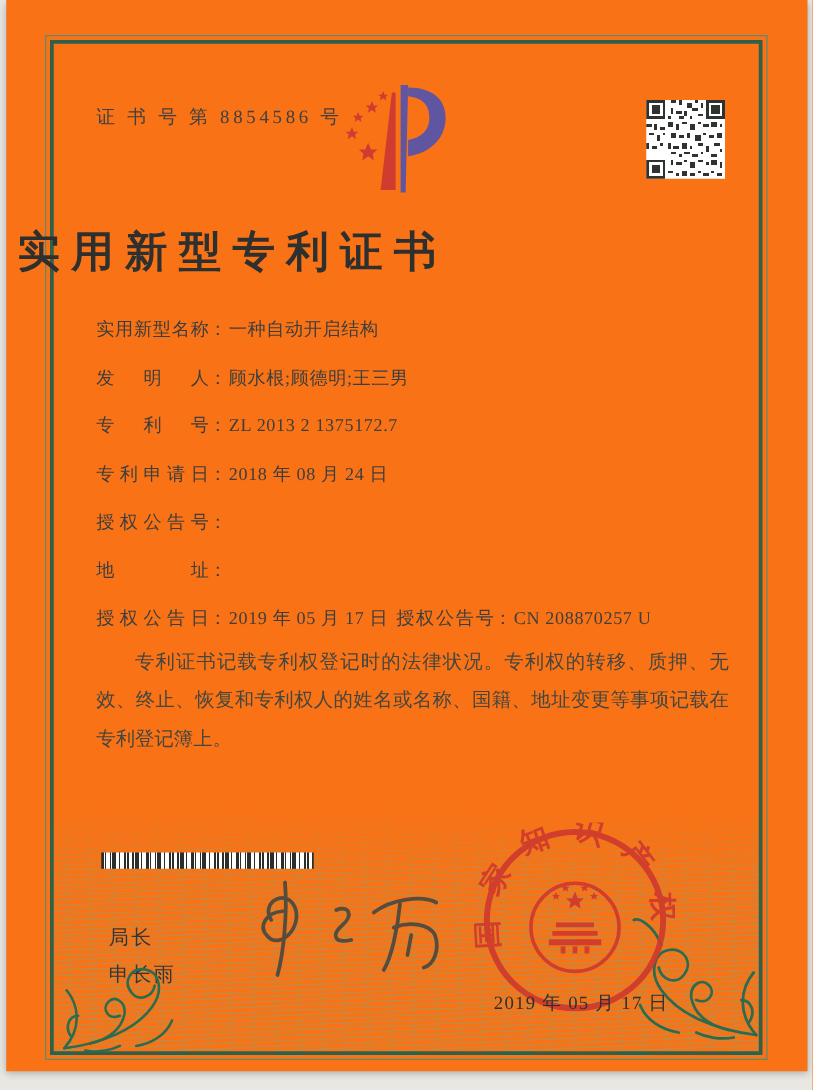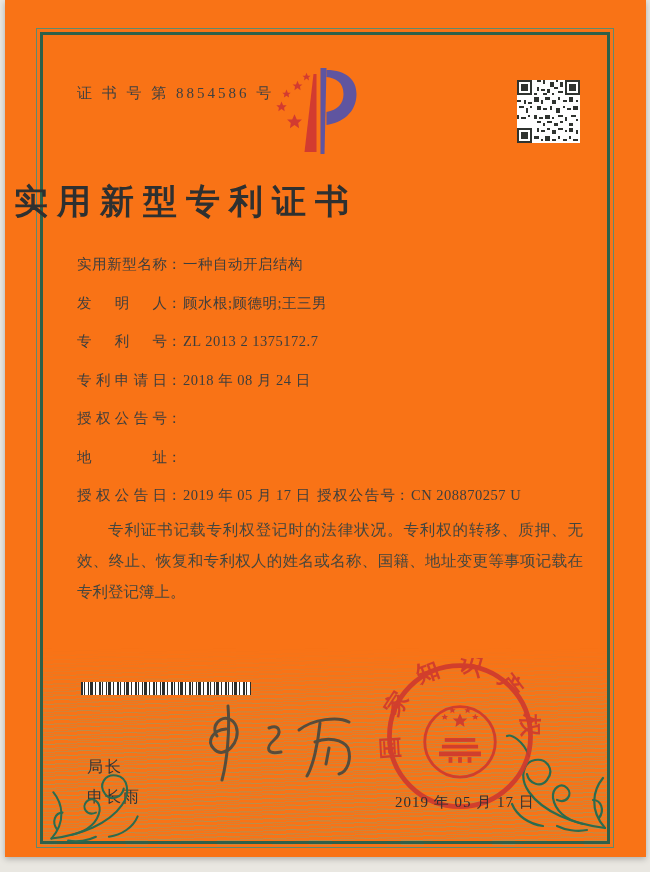--- a/index.html
+++ b/index.html
@@ -53,21 +53,21 @@
   }
   .body-text p { text-indent:2em; }
   .barcode {
     position:absolute; left:76px; top:682px; width:170px; height:13px;
     background:repeating-linear-gradient(90deg,
       #2c2e2c 0 2px, #fff 2px 3px, #2c2e2c 3px 4px, #fff 4px 7px,
       #2c2e2c 7px 8px, #fff 8px 9px, #2c2e2c 9px 12px, #fff 12px 14px,
       #2c2e2c 14px 15px, #fff 15px 18px);
   }
   .signer { position:absolute; left:82px; top:736px; font-size:16px; color:#333536;
-    font-family:"Liberation Sans","DejaVu Sans",sans-serif; line-height:30px; letter-spacing:2px;margin-top:16px;}
+    font-family:"Liberation Sans","DejaVu Sans",sans-serif; line-height:30px; letter-spacing:2px;}
   .signature-svg { position:absolute; left:188px; top:700px; width:165px; height:90px; }
   .seal { position:absolute; left:374px; top:658px; width:162px; height:162px; opacity:.92; z-index:3; }
   .seal-date {
     position:absolute; left:390px; top:793px; font-size:15px; color:#2e2f30;
     letter-spacing:1px; z-index:4;
   }
   .footer {
     position:absolute; left:0; top:826px; width:100%;
     text-align:center; font-size:12.5px; color:#3c3e3e; z-index:2;
   }

